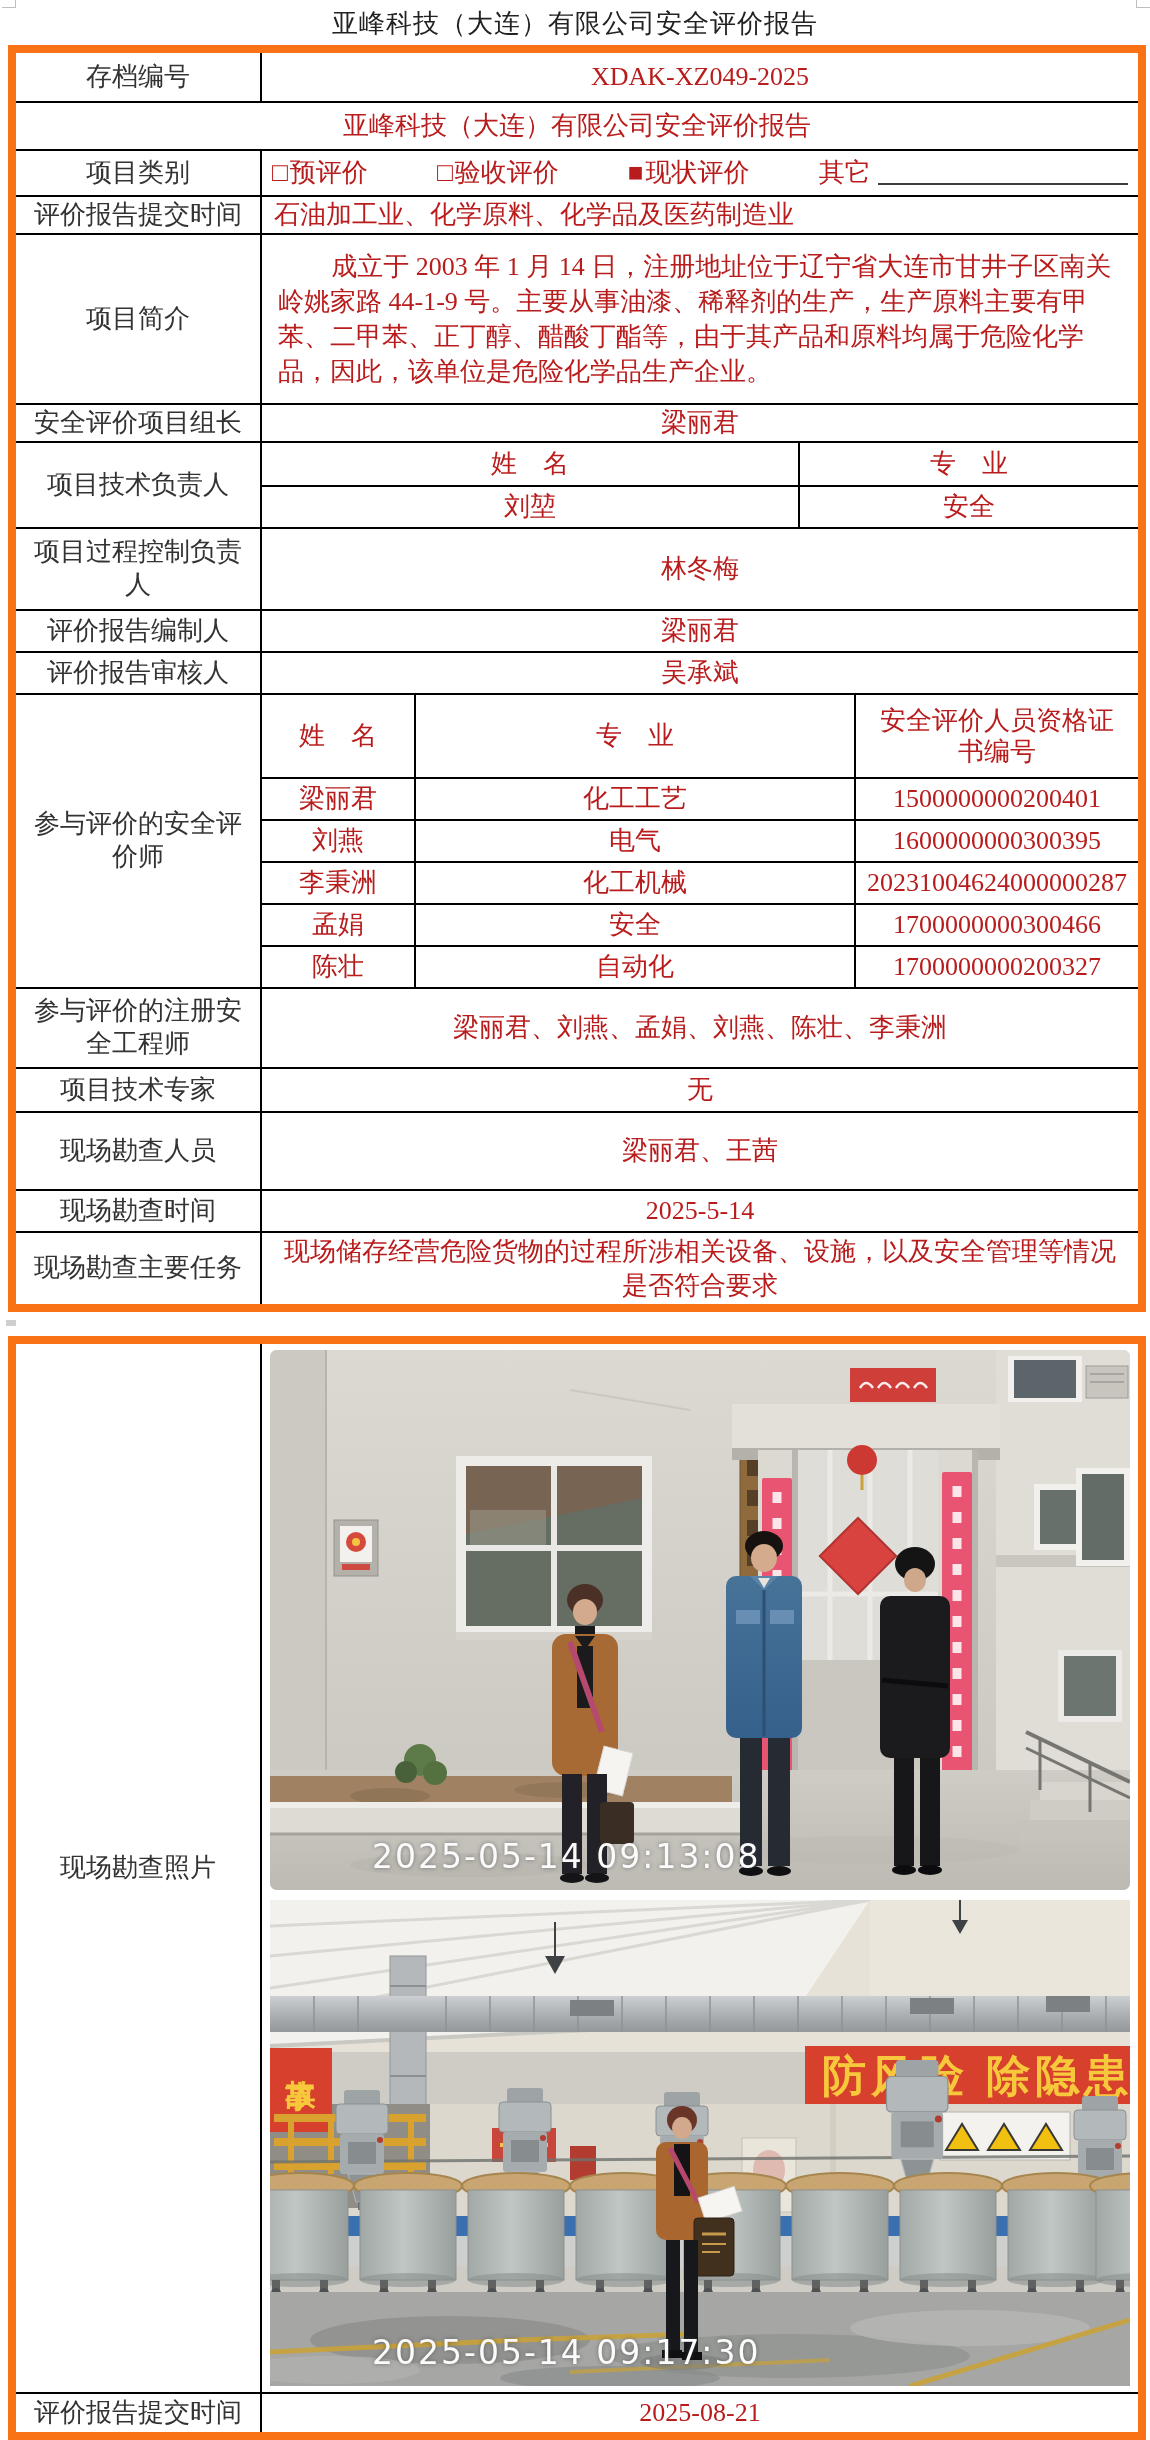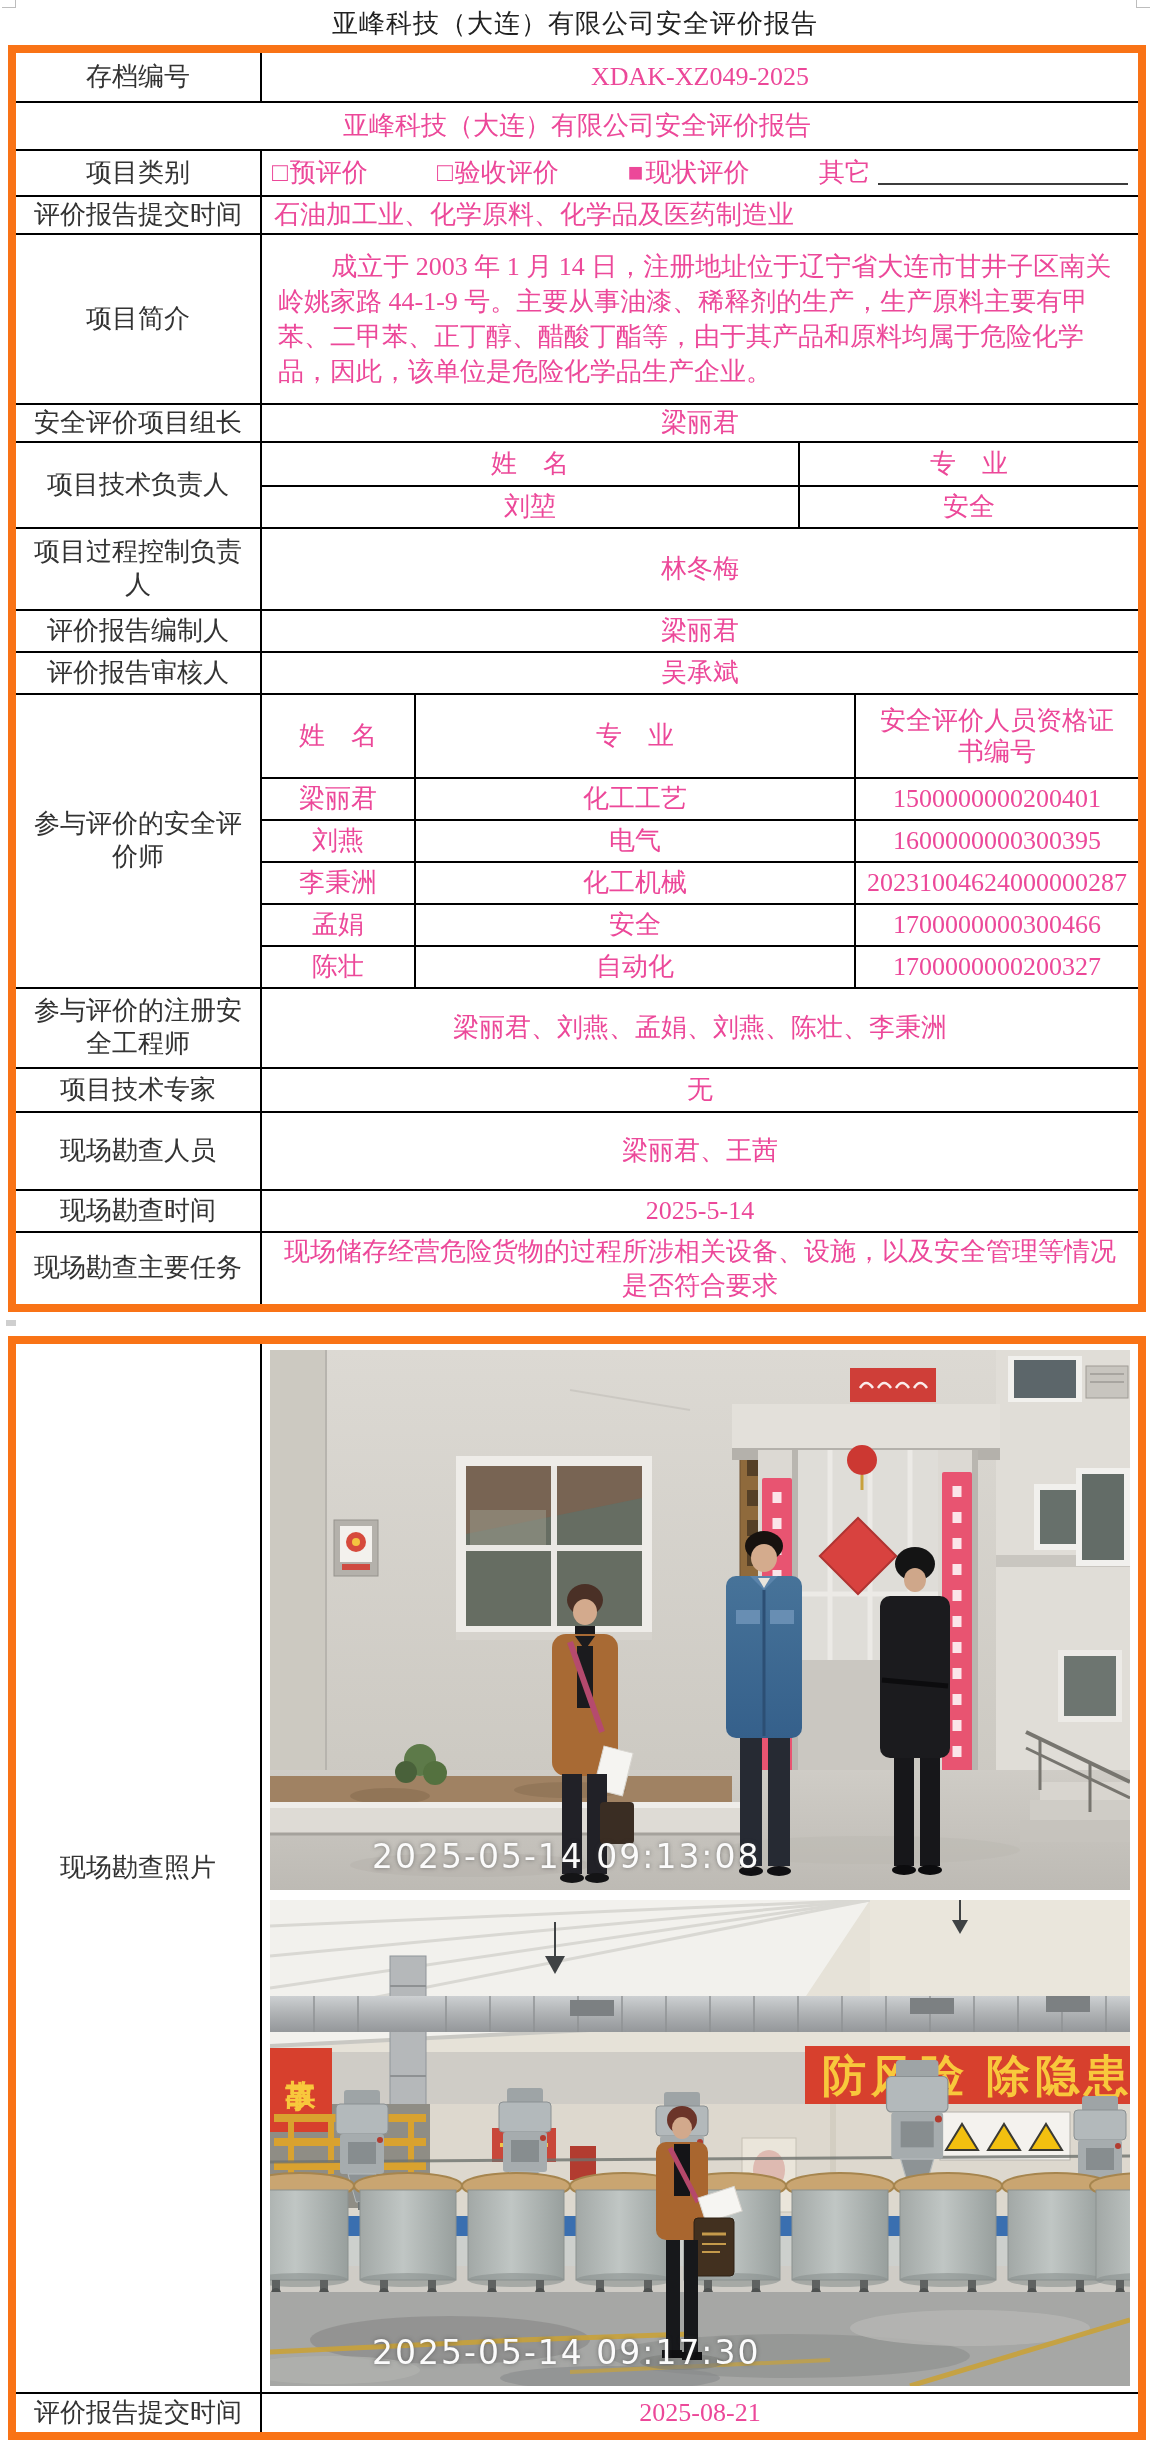--- a/index.html
+++ b/index.html
@@ -23,21 +23,21 @@
   .t2 { top:1336px; }
   .row { display:flex; border-top:2px solid #000; align-items:stretch; }
   .row:first-child { border-top:none; }
   .lbl {
     flex:0 0 246px; border-right:2px solid #000;
     display:flex; align-items:center; justify-content:center; text-align:center;
     font-size:26px; line-height:1.25; padding:3px 14px; color:#333;
   }
   .val {
     flex:1; display:flex; align-items:center; justify-content:center; text-align:center;
-    font-size:26px; line-height:1.3; padding:3px 10px; color:#ec4899;
+    font-size:26px; line-height:1.3; padding:3px 10px; color:#b91c1c;
   }
   .val.left { justify-content:space-between; text-align:left; }
   .val.nopad { padding:0; align-items:stretch; }
 
   .intro-p { text-indent:2.05em; text-align:left; line-height:35px; padding:0 6px; }
 
   .opt { white-space:nowrap; margin-right:62px; }
   .opt:last-of-type { margin-right:40px; }
   .box { display:inline-block; margin-right:2px; }
   .blank { display:inline-block; width:250px; height:24px; border-bottom:2px solid #3c3c3c; vertical-align:baseline; }
@@ -48,21 +48,21 @@
   .grid3 > div { display:flex; align-items:center; justify-content:center; text-align:center; font-size:26px; min-height:42px; padding:2px 8px; line-height:1.2; }
   .bl { border-left:2px solid #000; }
   .bt { border-top:2px solid #000; }
   .cert-h { font-size:25px; line-height:30px; padding:2px 16px !important; min-height:82px !important; }
   .num { font-size:25px; letter-spacing:0; }
 
   .photo-row { min-height:1048px; }
   .photo-area { flex:1; padding:6px 0 6px 8px; display:flex; flex-direction:column; gap:10px; align-items:flex-start; }
   .photo { position:relative; width:860px; overflow:hidden; background:#cfccc6; }
   .photo svg { display:block; width:100%; height:100%; }
-  #photo1 { height:540px; }
+  #photo1 { height:540px;border-radius:7px; }
   #photo2 { height:486px; }
   .stamp {
     position:absolute; left:102px; bottom:14px;
     font-family:"DejaVu Sans","Liberation Sans",sans-serif;
     font-size:33px; color:#fbfbfb; letter-spacing:2px;
     text-shadow:0 0 4px rgba(60,60,60,.55);
   }
   .banner-text { font-family:"Liberation Sans","DejaVu Sans",sans-serif; font-weight:bold; }
   .banner-vert { writing-mode:vertical-rl; text-orientation:upright; }
 </style>

